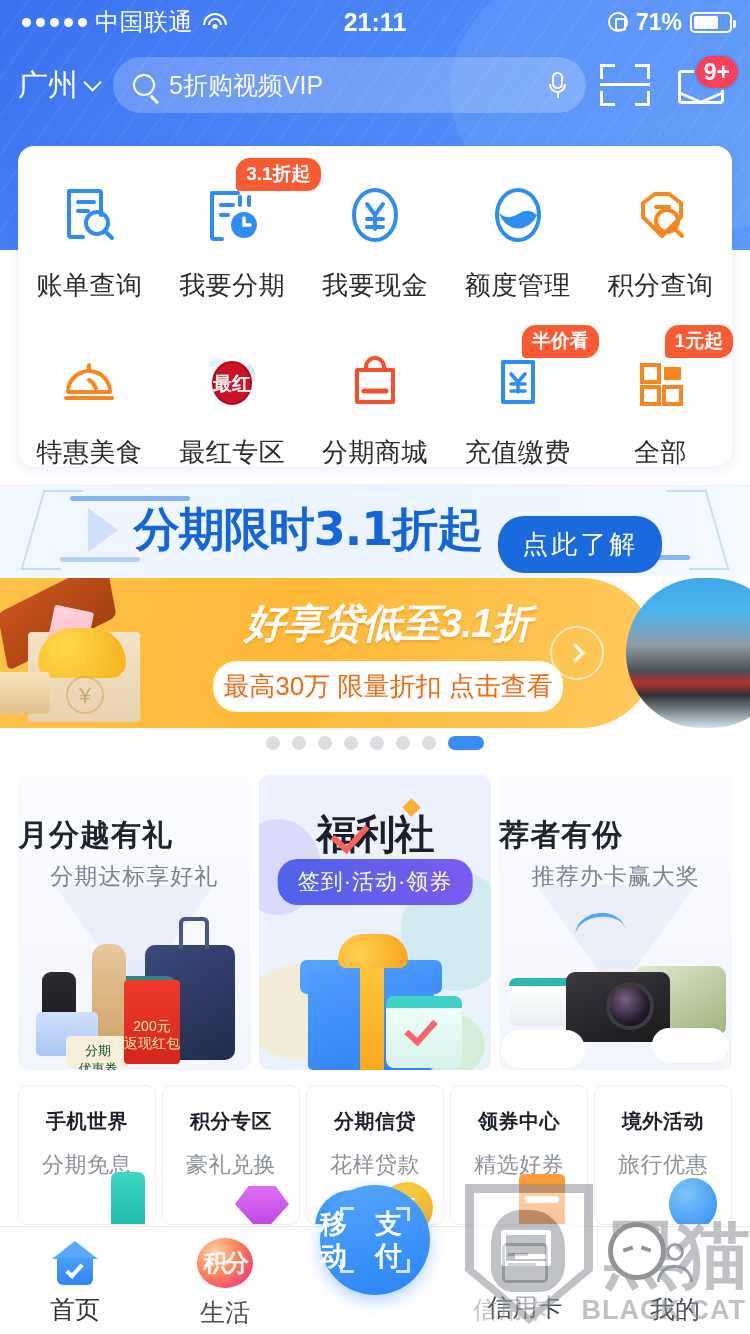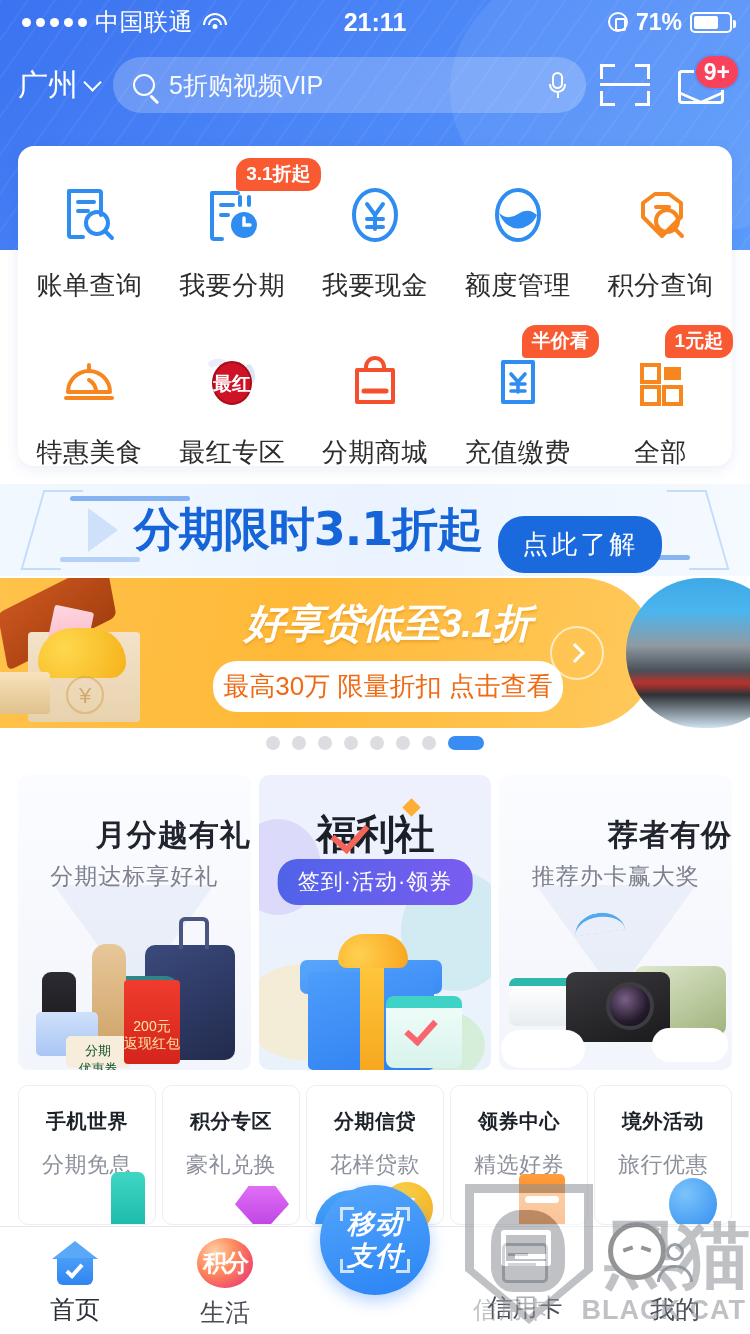--- a/index.html
+++ b/index.html
@@ -178,21 +178,21 @@
   #dots{ position:absolute; left:0; top:160px; width:750px; display:flex; justify-content:center;
      align-items:center; gap:12px; }
   #dots i{ width:14px;height:14px;border-radius:7px;background:#dcdde0; display:block; }
   #dots i.on{ width:36px; background:#3a8cf5; }
 
   
   #promos{ position:absolute; left:18px; top:775px; width:714px; height:295px; display:flex; gap:8px; }
   .promo{ flex:1; border-radius:10px; overflow:hidden; position:relative;
      background:linear-gradient(180deg,#fbfcff 0%,#f2f5fb 100%); }
   .promo.mid{ background:linear-gradient(180deg,#eef1fd 0%,#e9f2fb 100%); }
-  .promo .ptitle{ position:absolute; left:0; right:0; top:40px; text-align:right;
+  .promo .ptitle{ position:absolute; left:0; right:0; top:40px; text-align:left;
      font-size:30px; font-weight:bold; color:#20242c; letter-spacing:1px; }
   .promo .psub{ position:absolute; left:0; right:0; top:86px; text-align:center;
      font-size:23px; color:#7d828e; letter-spacing:1px; }
   .promo .pchip{ position:absolute; left:50%; transform:translateX(-50%); top:84px;
      background:linear-gradient(90deg,#4f63e8,#7a5cf0); color:#fff; font-size:22px;
      padding:8px 20px; border-radius:20px; white-space:nowrap; letter-spacing:1px;}
   .promo .vmark{ position:absolute; left:50%; transform:translateX(-50%); top:110px;
      width:0;height:0;border-left:80px solid transparent;border-right:80px solid transparent;
      border-top:110px solid rgba(210,222,240,.35); }
   .fls-logo{ position:absolute; left:0; right:0; top:32px; text-align:center; font-size:40px;
@@ -281,22 +281,22 @@
   }
   .tab{ flex:1; display:flex; flex-direction:column; align-items:center; justify-content:center; padding-top:6px;}
   .tab .tlabel{ font-size:25px; margin-top:8px; color:#4a4f57; }
   .tab.active .tlabel{ color:#2b2f36; }
   .tab.center{ position:relative; }
   #paybtn{
     position:absolute; left:50%; transform:translateX(-50%); top:-42px;
     width:110px;height:110px; border-radius:50%;
     background:linear-gradient(165deg,#55a6fb,#2a84f5);
     box-shadow:0 6px 16px rgba(45,130,245,.35);
-    display:flex; flex-direction:column; align-items:center; justify-content:center;
-    color:#fff; font-size:27px; font-weight:bold; line-height:1.2; letter-spacing:1px;font-style:italic;
+    display:flex; flex-direction:row; align-items:center; justify-content:center;
+    color:#fff; font-size:27px; font-weight:bold; line-height:1.2; letter-spacing:1px;
   }
   #paybtn i{ position:absolute; width:14px;height:14px; border:3px solid rgba(255,255,255,.75); }
   #paybtn i.tl{ left:20px;top:22px;border-right:none;border-bottom:none; }
   #paybtn i.tr{ right:20px;top:22px;border-left:none;border-bottom:none; }
   #paybtn i.bl{ left:20px;bottom:22px;border-right:none;border-top:none; }
   #paybtn i.br{ right:20px;bottom:22px;border-left:none;border-top:none; }
   .home-ic{ width:46px;height:44px; position:relative; }
   .home-ic .roof{ position:absolute; left:0; top:0; width:0;height:0;
      border-left:23px solid transparent;border-right:23px solid transparent;border-bottom:18px solid #5aa8f8; }
   .home-ic .bdy{ position:absolute; left:5px; top:17px; width:36px;height:27px;

